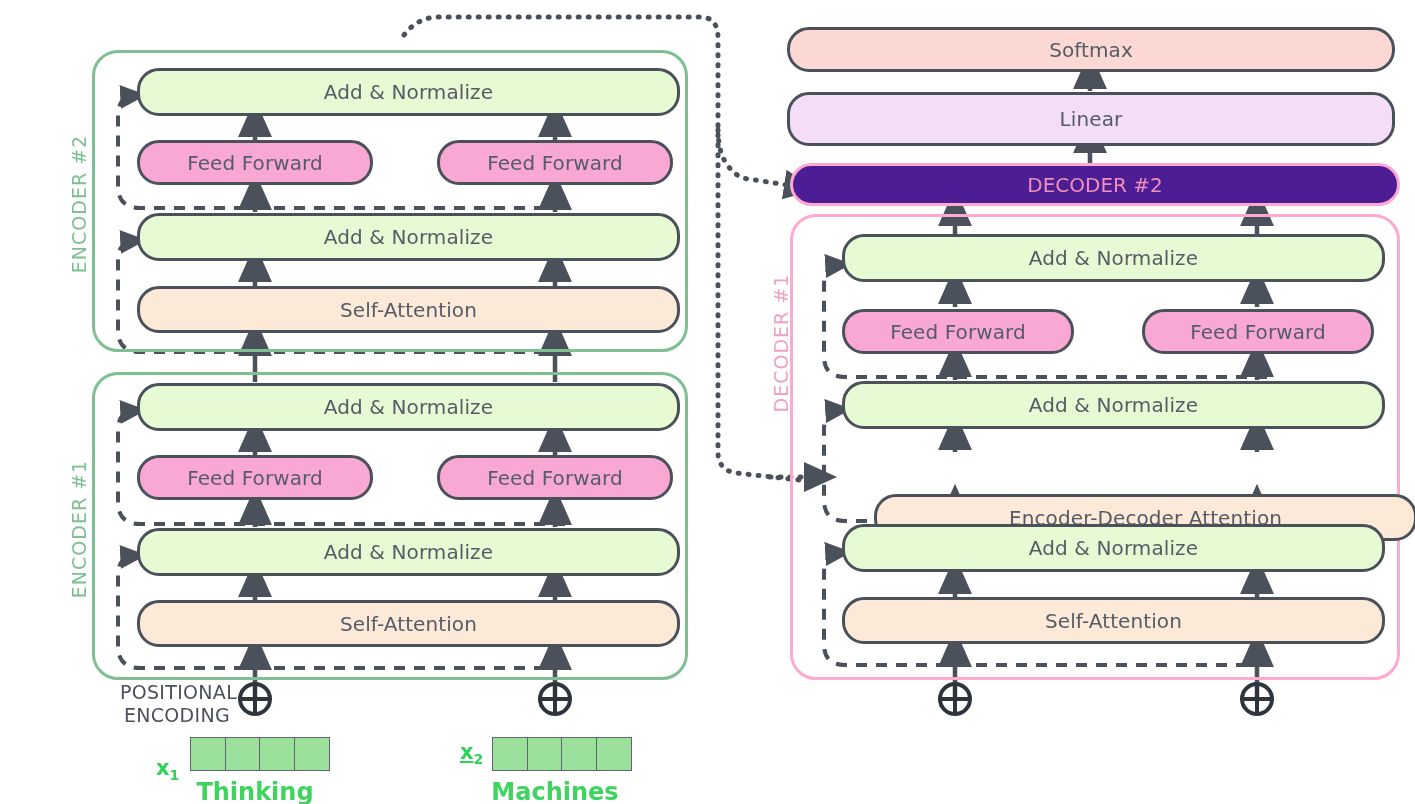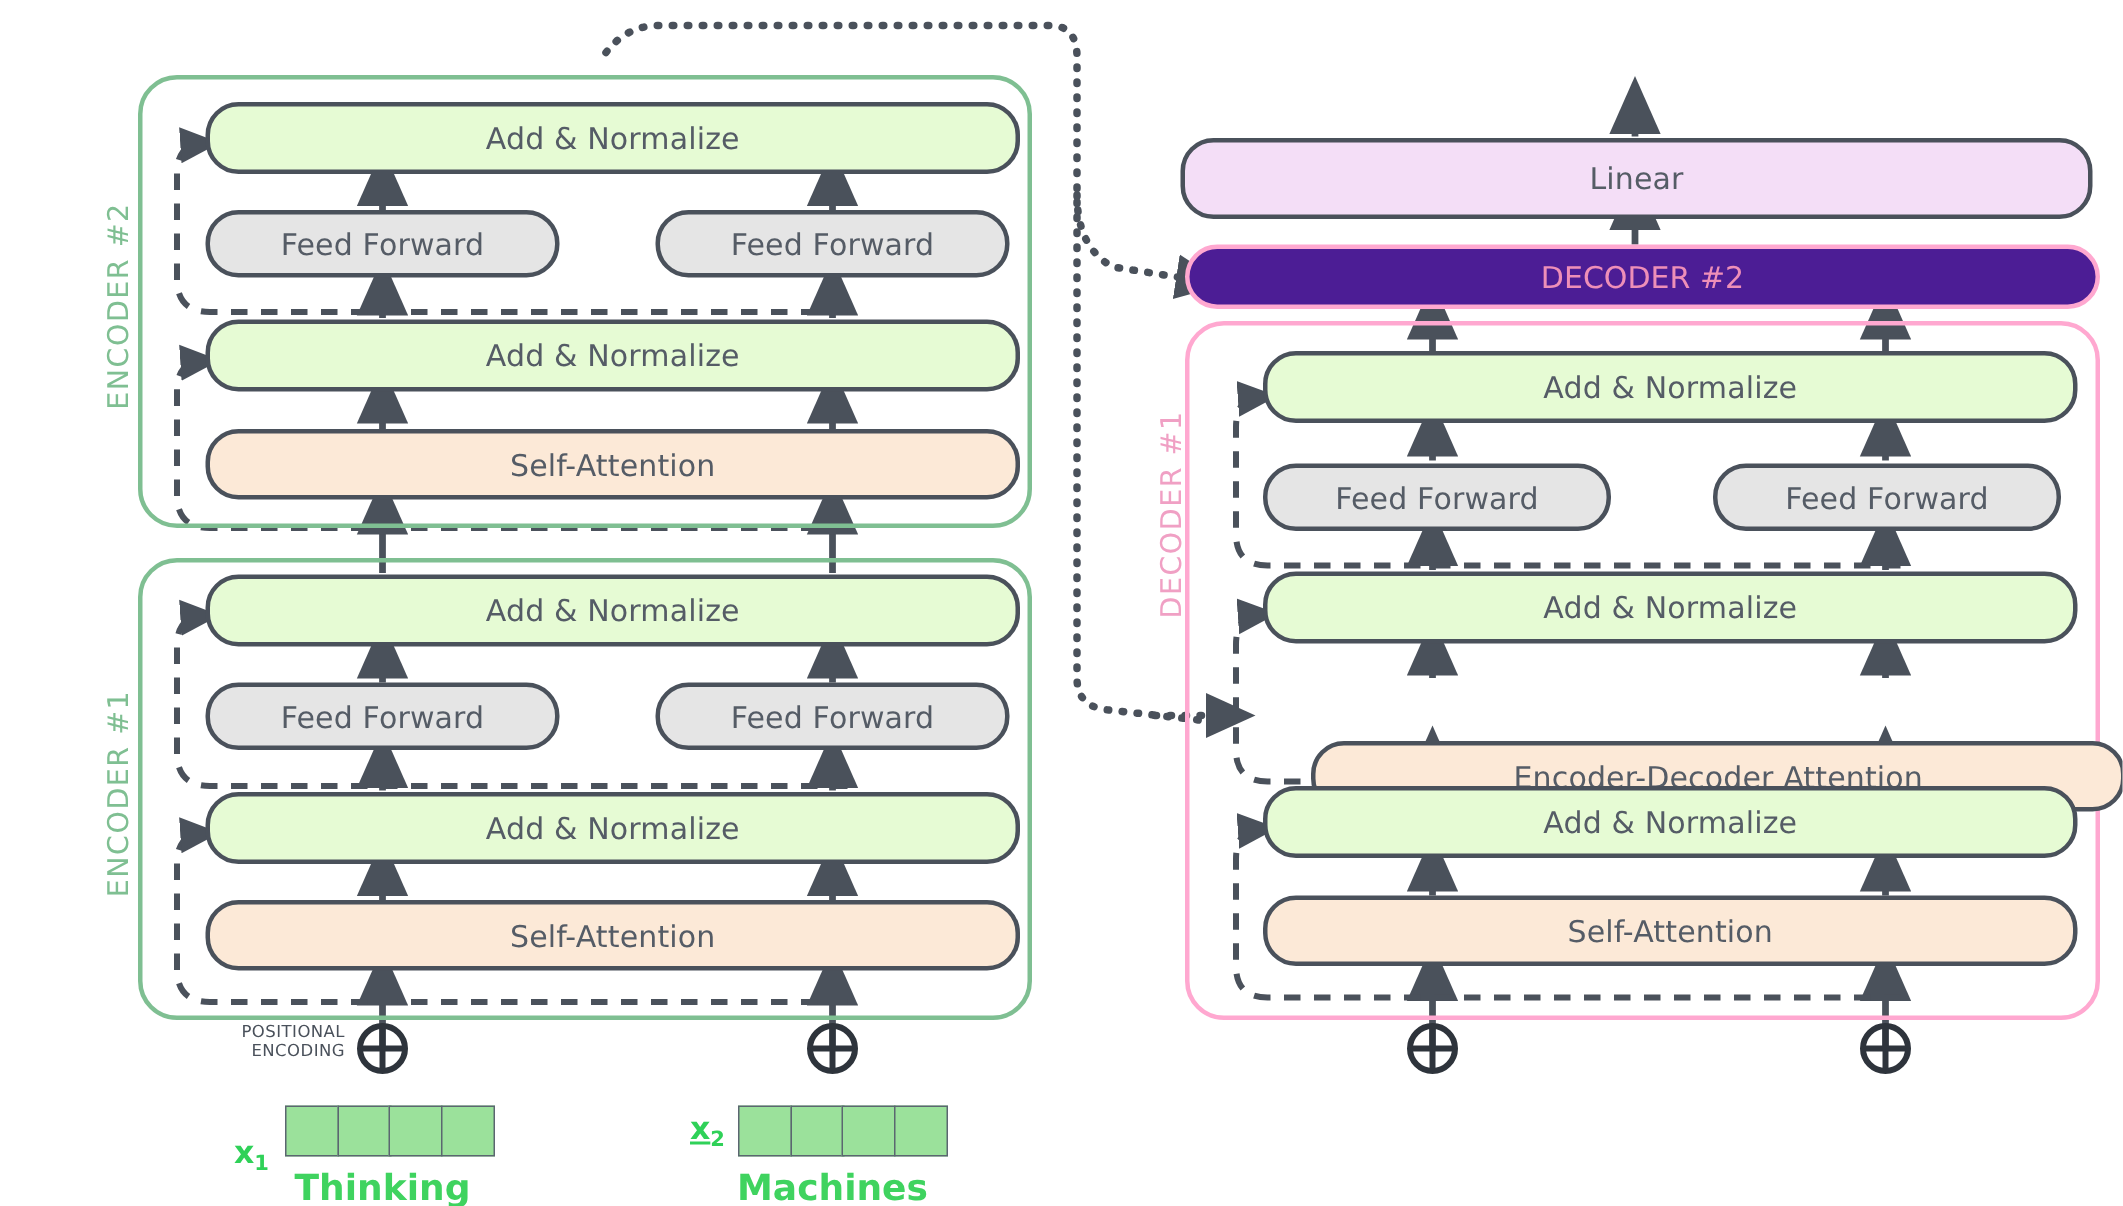--- a/index.html
+++ b/index.html
@@ -10,21 +10,21 @@
   #stage{position:absolute;left:0;top:0;width:1415px;height:804px;}
   svg.layer{position:absolute;left:0;top:0;width:1415px;height:804px;overflow:visible;}
   .nodebox{
     position:absolute;box-sizing:border-box;
     border:3px solid #4A515B;border-radius:22px;
     display:flex;align-items:center;justify-content:center;
     color:#555C66;font-size:20px;letter-spacing:.1px;
     white-space:nowrap;
   }
   .fill-green{background:#E6FBD4;}
-  .fill-blue{background:#e5e5e5;}
+  .fill-blue{background:#f9a8d4;}
   .fill-peach{background:#FCE9D7;}
   .fill-salmon{background:#FBD8D4;}
   .fill-lilac{background:#F4DEF7;}
   .groupbox{
     position:absolute;box-sizing:border-box;background:transparent;
     border-radius:26px;
   }
   .enc-group{border:3px solid #7FBF92;}
   .dec-group{border:3.5px solid #FFA8D0;}
   .dec-label-box{
@@ -33,21 +33,21 @@
     display:flex;align-items:center;justify-content:center;
     color:#EE8FB8;font-size:20px;
   }
   .vlabel{
     position:absolute;transform-origin:center center;
     font-size:19px;letter-spacing:1px;white-space:nowrap;
   }
   .vlabel.enc{color:#7FBF92;}
   .vlabel.dec{color:#F0A0C4;}
   .poslabel{
-    position:absolute;color:#4A515B;font-size:11px;
+    position:absolute;color:#4A515B;font-size:19px;
     line-height:1.22;text-align:right;letter-spacing:.3px;
   }
   .embed{position:absolute;display:flex;}
   .embed .cell{
     width:36px;height:34px;background:#9BE19B;
     border:1.5px solid #5B6670;box-sizing:border-box;margin-left:-1.5px;
   }
   .embed .cell:first-child{margin-left:0;}
   .xlabel{
     position:absolute;color:#2FD158;font-size:21px;font-weight:bold;
@@ -197,20 +197,21 @@
     <span>x</span><sub>2</sub>
   </div>
   <div class="embed" style="left:492px;top:737px;">
     <div class="cell"></div>
     <div class="cell"></div>
     <div class="cell"></div>
     <div class="cell"></div>
   </div>
   <div class="wordlabel" style="left:480px;top:778px;width:150px;">Machines</div>
 
+  <div class="nodebox fill-salmon" style="left:787px;top:27px;width:608px;height:45px;">Softmax</div>
   <div class="nodebox fill-lilac" style="left:787px;top:92px;width:608px;height:54px;">Linear</div>
 
   <div class="dec-label-box" style="left:790px;top:163px;width:610px;height:43px;">DECODER #2</div>
 
   <div class="groupbox dec-group" style="left:790px;top:214px;width:610px;height:466px;"></div>
   <div class="vlabel dec" style="left:696px;top:332px;width:170px;text-align:center;transform:rotate(-90deg);">DECODER #1</div>
 
   <div class="nodebox fill-green" style="left:842px;top:234px;width:543px;height:48px;">Add &amp; Normalize</div>
   <div class="nodebox fill-blue" style="left:842px;top:309px;width:232px;height:45px;">Feed Forward</div>
   <div class="nodebox fill-blue" style="left:1142px;top:309px;width:232px;height:45px;">Feed Forward</div>

